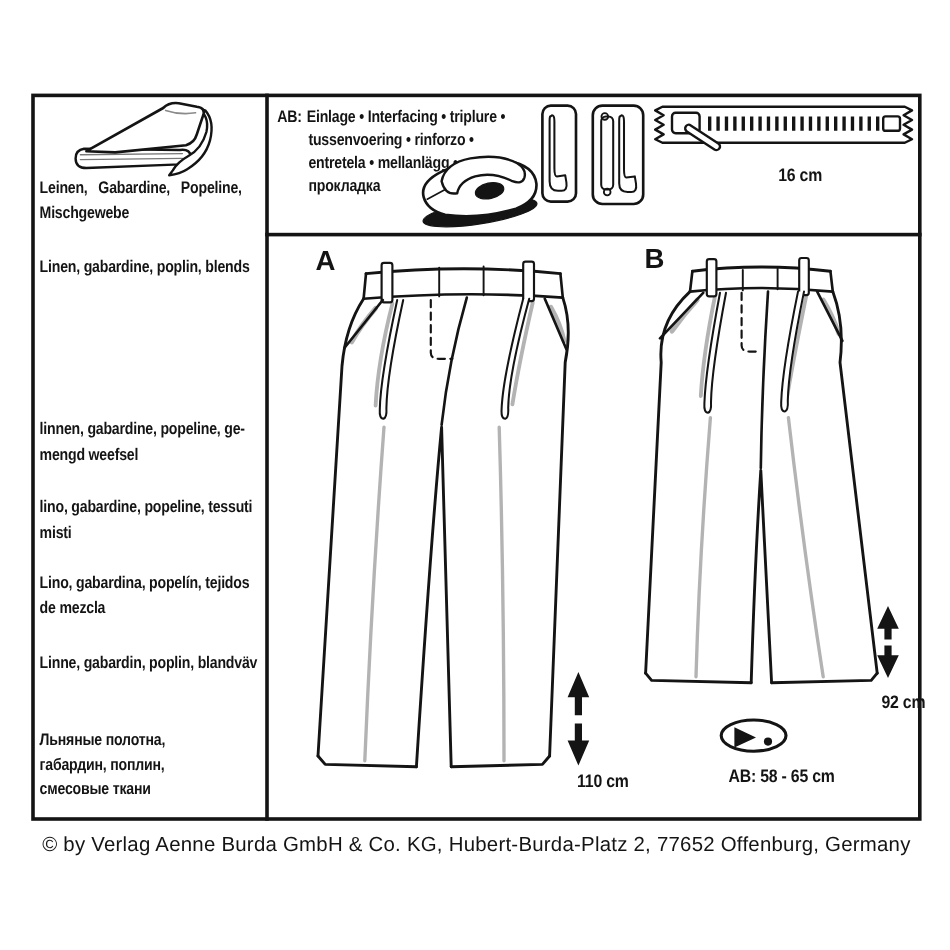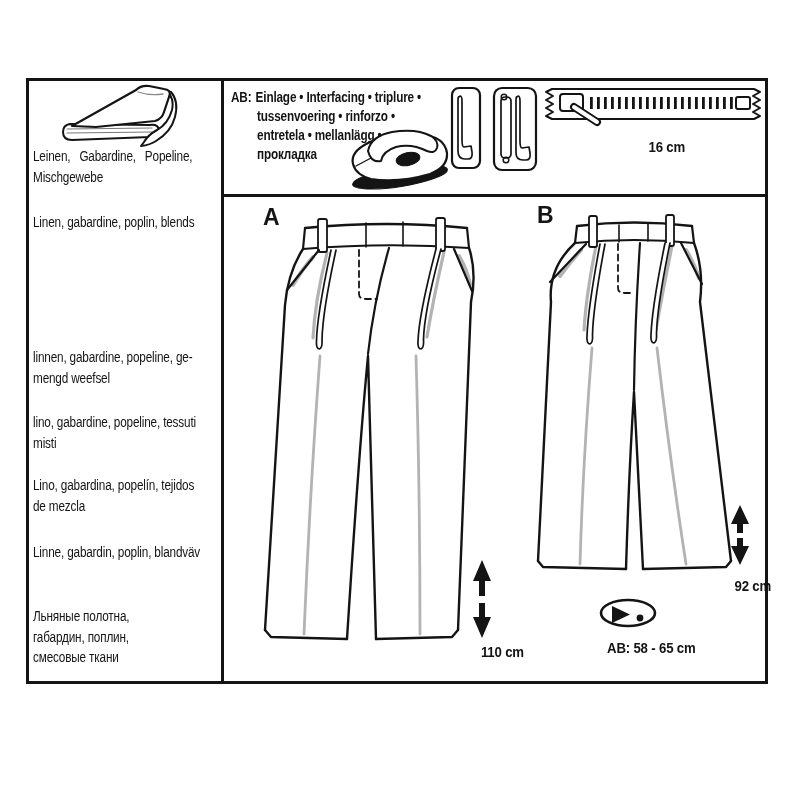--- a/index.html
+++ b/index.html
@@ -6,21 +6,21 @@
   .sheet{position:relative;width:792px;height:792px;background:#fff;overflow:hidden;
          font-family:"Liberation Sans","DejaVu Sans",sans-serif;color:#141414;}
   .frame{position:absolute;left:26px;top:78px;width:742px;height:606px;
          border:3px solid #141414;box-sizing:border-box;}
   .vdiv{position:absolute;left:221px;top:78px;width:3px;height:606px;background:#141414;}
   .hdiv{position:absolute;left:221px;top:194px;width:547px;height:3px;background:#141414;}
   svg.art{position:absolute;left:0;top:0;width:792px;height:792px;z-index:1;}
   .txt{position:absolute;z-index:2;}
   
   .cond{transform:scaleX(.84);transform-origin:0 0;display:block;}
-  .fabric-block{position:absolute;left:33px;width:220px;font-weight:normal;font-size:14px;
+  .fabric-block{position:absolute;left:33px;width:220px;font-weight:bold;font-size:14px;
                 line-height:20.5px;letter-spacing:-.2px;}
   .fabric-block .fl{white-space:nowrap;}
   .fabric-block.f0 .fl:first-child{word-spacing:7px;}
   .notions{position:absolute;left:231px;top:88px;width:260px;font-weight:bold;
            font-size:14px;line-height:19px;letter-spacing:-.2px;}
   .notions .nline{white-space:nowrap;}
   .notions .nline.ind{padding-left:31px;}
   .notions b{margin-right:5px;}
   .viewlabel{position:absolute;font-weight:bold;font-size:23px;z-index:2;}
   .measure{position:absolute;font-weight:bold;font-size:15px;text-align:right;z-index:2;
@@ -216,13 +216,14 @@
   <div class="measure" style="left:437px;top:643px;width:90px">
     <span>110 cm</span>
   </div>
   <div class="measure" style="left:684px;top:577px;width:90px">
     <span>92 cm</span>
   </div>
   <div class="measure" style="left:546px;top:639px;width:156px">
     <span>AB: 58 - 65 cm</span>
   </div>
 
+  <div class="copyright">© by Verlag Aenne Burda GmbH &amp; Co. KG, Hubert-Burda-Platz 2, 77652 Offenburg, Germany</div>
 </div>
 
 </body></html>

